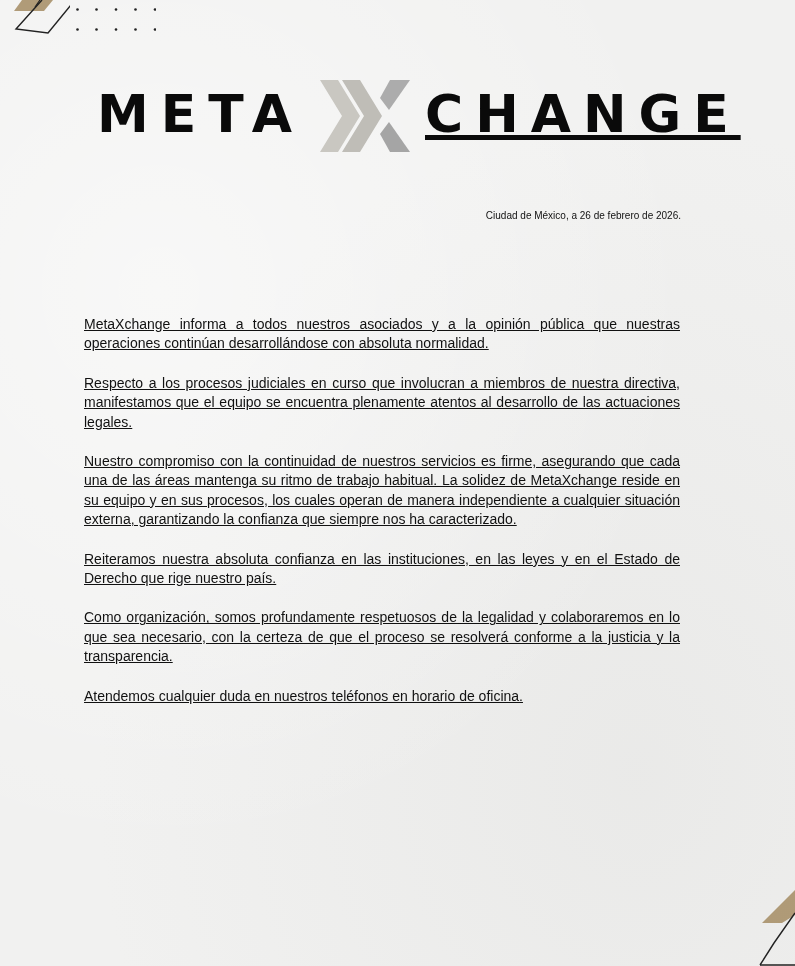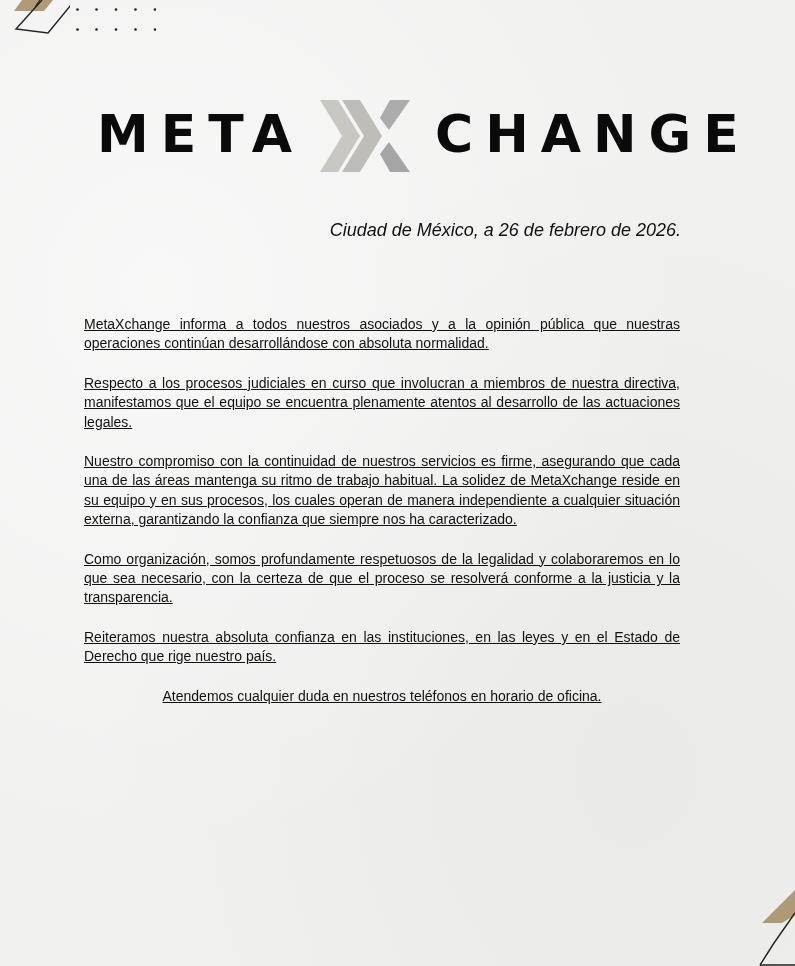--- a/index.html
+++ b/index.html
@@ -38,66 +38,64 @@
       top: 885px;
       width: 45px;
       height: 81px;
     }
     .logo {
       position: absolute;
       left: 97px;
       top: 80px;
       width: 640px;
       height: 74px;
-      margin-top: 20px;
     }
     .logo-word {
       position: absolute;
       top: 4px;
       font-family: "DejaVu Sans", sans-serif;
       font-weight: bold;
       font-size: 52px;
       letter-spacing: 12px;
       line-height: 60px;
       color: #0a0a0a;
     }
     .logo-word.left { left: 0; }
-    .logo-word.right { left: 338px; }
+    .logo-word.right { left: 328px; text-decoration: underline; }
     .logo-mark {
       position: absolute;
       left: 223px;
       top: 0;
       width: 92px;
       height: 72px;
     }
     .date {
       position: absolute;
       right: 114px;
-      top: 221px;
-      font-size: 18px;
+      top: 207px;
+      font-size: 10px;
       line-height: 18px;
       color: #111;
-      font-style: italic;
     }
     .body-text {
       position: absolute;
       left: 84px;
       top: 315px;
       width: 596px;
     }
     .body-text p {
       margin: 0 0 20px 0;
       font-size: 14px;
       line-height: 19.4px;
       text-align: justify;
       color: #111;
       text-decoration: underline;
     }
     .body-text p.last {
-      text-align: center;
+      text-align: left;
     }
   </style>
 </head>
 <body>
 
 <svg class="deco-top" viewBox="0 0 70 36">
   <polygon points="22,0 53,0 44,11 14,11" fill="#a8916a" opacity="0.9"></polygon>
   <polyline points="42,0 16,29 48,33 75,0" fill="none" stroke="#222" stroke-width="1.4"></polyline>
   <line x1="40" y1="0" x2="35" y2="7" stroke="#222" stroke-width="1.2"></line>
 </svg>
@@ -131,22 +129,22 @@
   </svg>
   <div class="logo-word right">CHANGE</div>
 </div>
 
 <div class="date">Ciudad de México, a 26 de febrero de 2026.</div>
 
 <div class="body-text">
   <p>MetaXchange informa a todos nuestros asociados y a la opinión pública que nuestras operaciones continúan desarrollándose con absoluta normalidad.</p>
   <p>Respecto a los procesos judiciales en curso que involucran a miembros de nuestra directiva, manifestamos que el equipo se encuentra plenamente atentos al desarrollo de las actuaciones legales.</p>
   <p>Nuestro compromiso con la continuidad de nuestros servicios es firme, asegurando que cada una de las áreas mantenga su ritmo de trabajo habitual. La solidez de MetaXchange reside en su equipo y en sus procesos, los cuales operan de manera independiente a cualquier situación externa, garantizando la confianza que siempre nos ha caracterizado.</p>
+  <p>Reiteramos nuestra absoluta confianza en las instituciones, en las leyes y en el Estado de Derecho que rige nuestro país.</p>
   <p>Como organización, somos profundamente respetuosos de la legalidad y colaboraremos en lo que sea necesario, con la certeza de que el proceso se resolverá conforme a la justicia y la transparencia.</p>
-  <p>Reiteramos nuestra absoluta confianza en las instituciones, en las leyes y en el Estado de Derecho que rige nuestro país.</p>
   <p class="last">Atendemos cualquier duda en nuestros teléfonos en horario de oficina.</p>
 </div>
 
 <svg class="deco-bottom" viewBox="0 0 45 81">
   <polygon points="45,5 45,30 32,38 12,38" fill="#a8916a" opacity="0.9"></polygon>
   <polyline points="45,28 24,58 10,80" fill="none" stroke="#222" stroke-width="1.4"></polyline>
   <polyline points="10,80 45,80" fill="none" stroke="#222" stroke-width="1.4"></polyline>
 </svg>
 
 </body></html>

